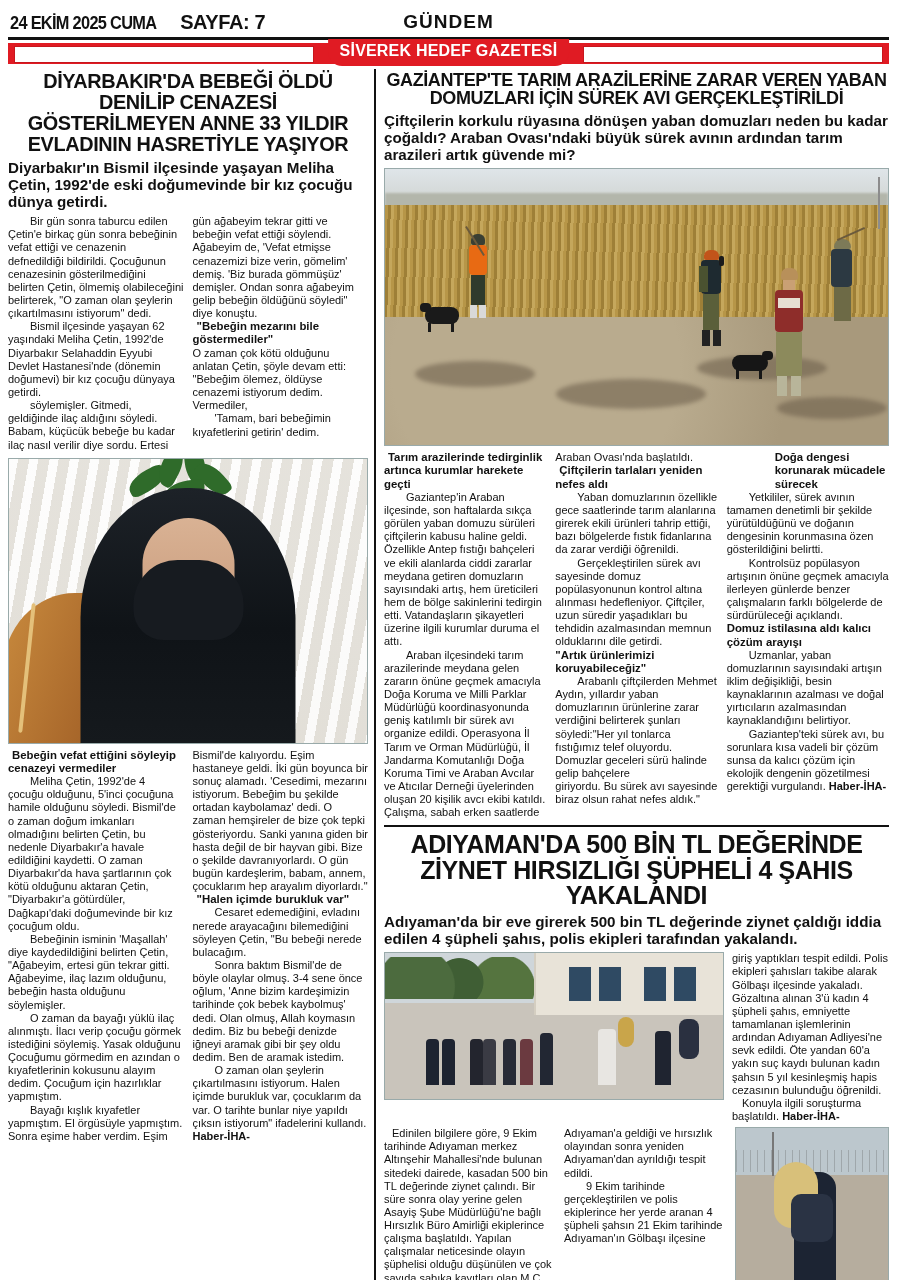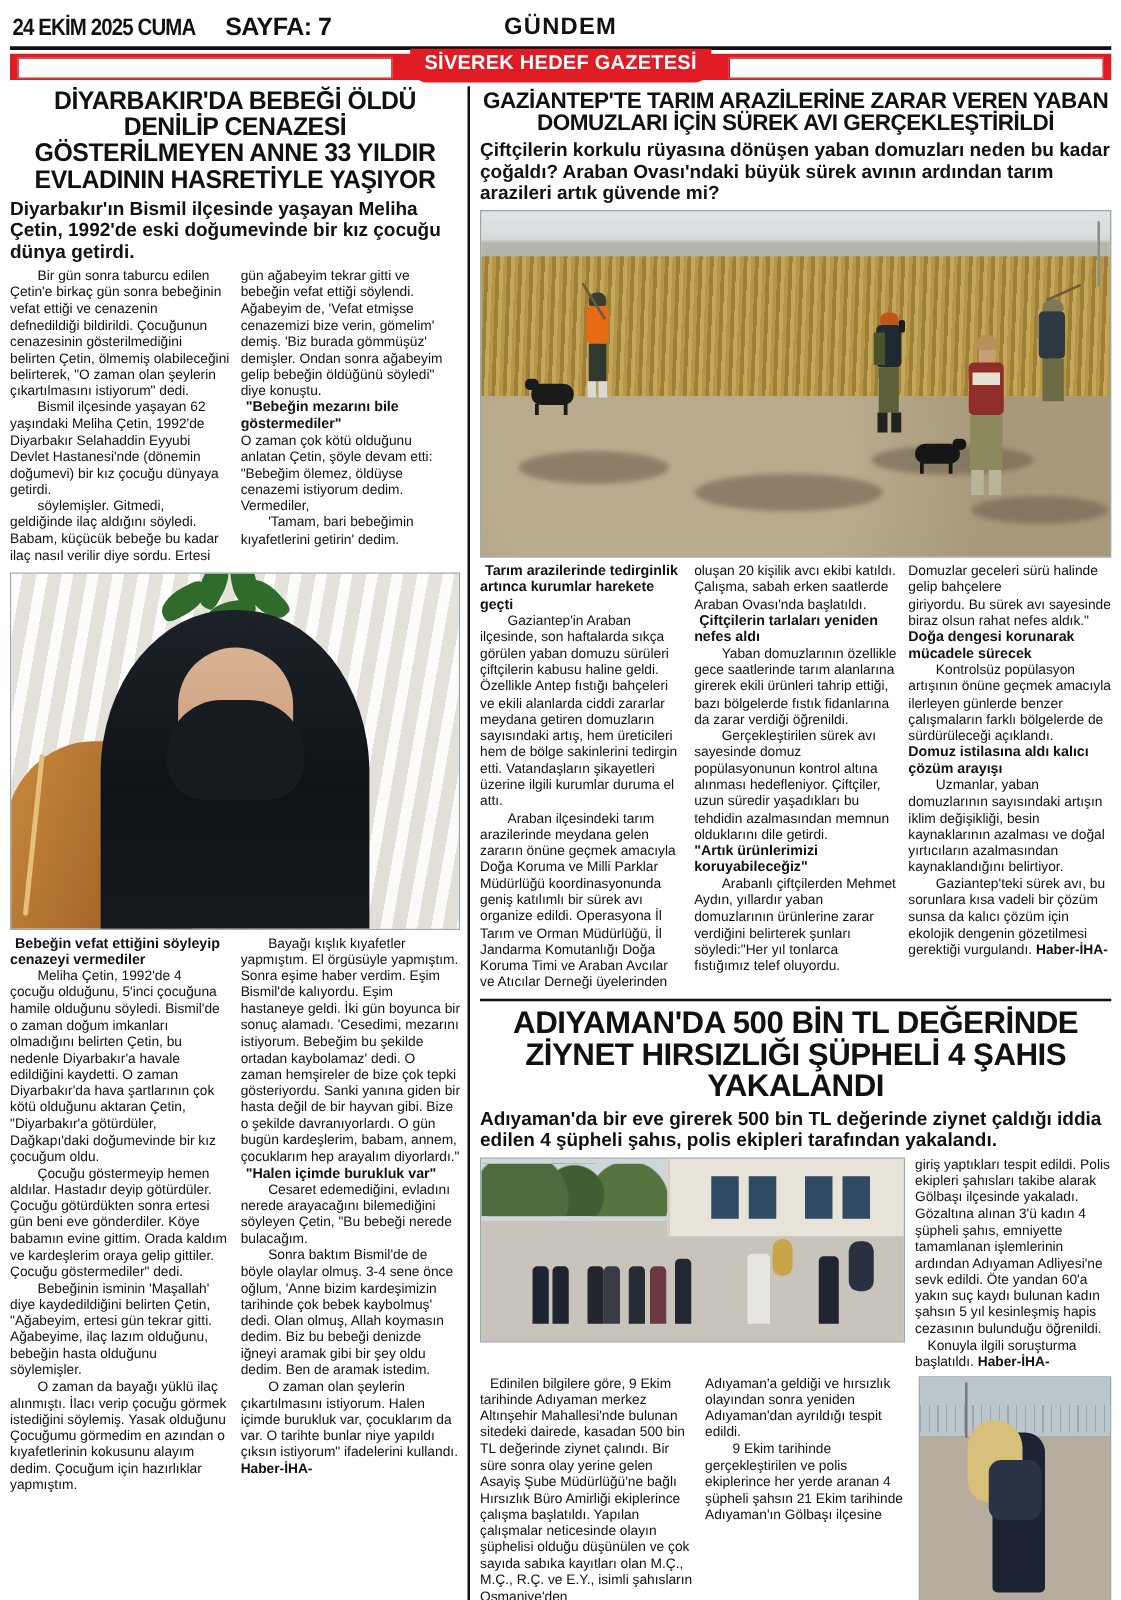--- a/index.html
+++ b/index.html
@@ -173,21 +173,20 @@
             <span class="eye" style="left:12px;"></span>
             <span class="eye" style="right:12px;"></span>
           </div>
           <div class="veil"></div>
         </div>
       </div>
 
       <div class="body2" style="margin-top:5px;">
         <p class="sub">Bebeğin vefat ettiğini söyleyip cenazeyi vermediler</p>
         <p class="t">Meliha Çetin, 1992'de 4 çocuğu olduğunu, 5'inci çocuğuna hamile olduğunu söyledi. Bismil'de o zaman doğum imkanları olmadığını belirten Çetin, bu nedenle Diyarbakır'a havale edildiğini kaydetti. O zaman Diyarbakır'da hava şartlarının çok kötü olduğunu aktaran Çetin, "Diyarbakır'a götürdüler, Dağkapı'daki doğumevinde bir kız çocuğum oldu.</p>
-        <p class="t">Çocuğu göstermeyip hemen aldılar. Hastadır deyip götürdüler. Çocuğu götürdükten sonra ertesi gün beni eve gönderdiler. Köye babamın evine gittim. Orada kaldım ve kardeşlerim oraya gelip gittiler. Çocuğu göstermediler" dedi.</p>
         <p class="t">Bebeğinin isminin 'Maşallah' diye kaydedildiğini belirten Çetin, "Ağabeyim, ertesi gün tekrar gitti. Ağabeyime, ilaç lazım olduğunu, bebeğin hasta olduğunu söylemişler.</p>
         <p class="t">O zaman da bayağı yüklü ilaç alınmıştı. İlacı verip çocuğu görmek istediğini söylemiş. Yasak olduğunu</p>
         <p class="t noind">Çocuğumu görmedim en azından o kıyafetlerinin kokusunu alayım dedim. Çocuğum için hazırlıklar yapmıştım.</p>
         <p class="t">Bayağı kışlık kıyafetler yapmıştım. El örgüsüyle yapmıştım. Sonra eşime haber verdim. Eşim Bismil'de kalıyordu. Eşim hastaneye geldi. İki gün boyunca bir sonuç alamadı. 'Cesedimi, mezarını istiyorum. Bebeğim bu şekilde ortadan kaybolamaz' dedi. O zaman hemşireler de bize çok tepki gösteriyordu. Sanki yanına giden bir hasta değil de bir hayvan gibi. Bize o şekilde davranıyorlardı. O gün bugün kardeşlerim, babam, annem, çocuklarım hep arayalım diyorlardı."</p>
         <p class="sub">"Halen içimde burukluk var"</p>
         <p class="t">Cesaret edemediğini, evladını nerede arayacağını bilemediğini söyleyen Çetin, "Bu bebeği nerede bulacağım.</p>
         <p class="t">Sonra baktım Bismil'de de böyle olaylar olmuş. 3-4 sene önce oğlum, 'Anne bizim kardeşimizin tarihinde çok bebek kaybolmuş' dedi. Olan olmuş, Allah koymasın dedim. Biz bu bebeği denizde iğneyi aramak gibi bir şey oldu dedim. Ben de aramak istedim.</p>
         <p class="t"><span>O zaman olan şeylerin çıkartılmasını istiyorum. Halen içimde burukluk var, çocuklarım da var. O tarihte bunlar niye yapıldı çıksın istiyorum" ifadelerini kullandı.</span> <span class="agency">Haber-İHA-</span></p>
       </div>
     </div>
@@ -261,21 +260,22 @@
           <p class="sub">Tarım arazilerinde tedirginlik artınca kurumlar harekete geçti</p>
           <p class="t">Gaziantep'in Araban ilçesinde, son haftalarda sıkça görülen yaban domuzu sürüleri çiftçilerin kabusu haline geldi. Özellikle Antep fıstığı bahçeleri ve ekili alanlarda ciddi zararlar meydana getiren domuzların sayısındaki artış, hem üreticileri hem de bölge sakinlerini tedirgin etti. Vatandaşların şikayetleri üzerine ilgili kurumlar duruma el attı.</p>
           <p class="t">Araban ilçesindeki tarım arazilerinde meydana gelen zararın önüne geçmek amacıyla Doğa Koruma ve Milli Parklar Müdürlüğü koordinasyonunda geniş katılımlı bir sürek avı organize edildi. Operasyona İl Tarım ve Orman Müdürlüğü, İl Jandarma Komutanlığı Doğa Koruma Timi ve Araban Avcılar ve Atıcılar Derneği üyelerinden</p>
           <p class="t noind">oluşan 20 kişilik avcı ekibi katıldı. Çalışma, sabah erken saatlerde Araban Ovası'nda başlatıldı.</p>
           <p class="sub">Çiftçilerin tarlaları yeniden nefes aldı</p>
           <p class="t">Yaban domuzlarının özellikle gece saatlerinde tarım alanlarına girerek ekili ürünleri tahrip ettiği, bazı bölgelerde fıstık fidanlarına da zarar verdiği öğrenildi.</p>
           <p class="t">Gerçekleştirilen sürek avı sayesinde domuz popülasyonunun kontrol altına alınması hedefleniyor. Çiftçiler, uzun süredir yaşadıkları bu tehdidin azalmasından memnun olduklarını dile getirdi.</p>
           <p class="sub" style="text-indent:0;">"Artık ürünlerimizi koruyabileceğiz"</p>
           <p class="t">Arabanlı çiftçilerden Mehmet Aydın, yıllardır yaban domuzlarının ürünlerine zarar verdiğini belirterek şunları söyledi:"Her yıl tonlarca fıstığımız telef oluyordu. Domuzlar geceleri sürü halinde gelip bahçelere</p>
           <p class="t noind">giriyordu. Bu sürek avı sayesinde biraz olsun rahat nefes aldık."</p>
-          <p class="sub" style="text-indent:0;">Doğa dengesi korunarak mücadele sürecek</p>
+          <p class="sub" style="text-indent:0;margin-left:48px;">Doğa dengesi korunarak mücadele sürecek</p>
+          <p class="t">Yetkililer, sürek avının tamamen denetimli bir şekilde yürütüldüğünü ve doğanın dengesinin korunmasına özen gösterildiğini belirtti.</p>
           <p class="t">Kontrolsüz popülasyon artışının önüne geçmek amacıyla ilerleyen günlerde benzer çalışmaların farklı bölgelerde de sürdürüleceği açıklandı.</p>
           <p class="sub" style="text-indent:0;">Domuz istilasına aldı kalıcı çözüm arayışı</p>
           <p class="t">Uzmanlar, yaban domuzlarının sayısındaki artışın iklim değişikliği, besin kaynaklarının azalması ve doğal yırtıcıların azalmasından kaynaklandığını belirtiyor.</p>
           <p class="t"><span>Gaziantep'teki sürek avı, bu sorunlara kısa vadeli bir çözüm sunsa da kalıcı çözüm için ekolojik dengenin gözetilmesi gerektiği vurgulandı.</span> <span class="agency">Haber-İHA-</span></p>
         </div>
       </div>
 
       <div class="rule-h"></div>
 
       <div>

